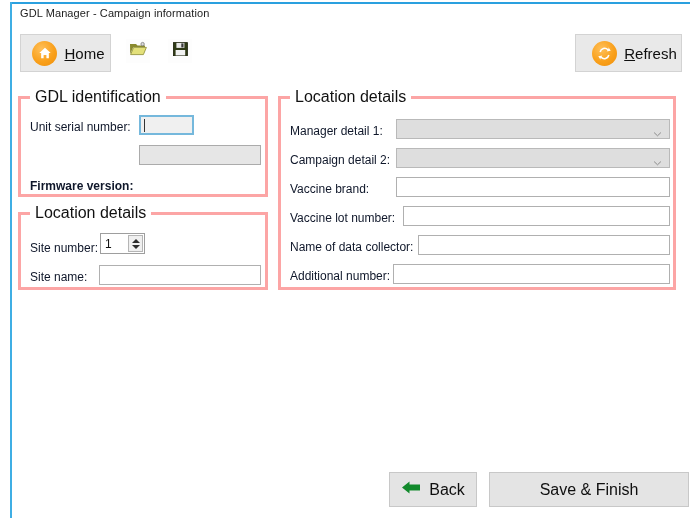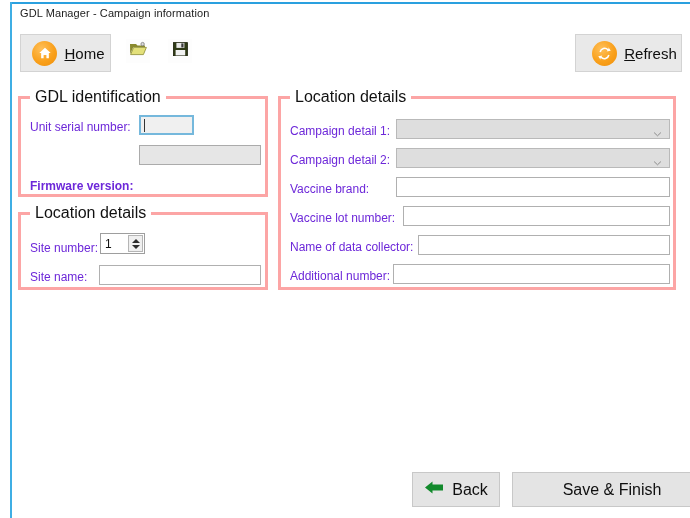--- a/index.html
+++ b/index.html
@@ -166,21 +166,21 @@
     left: 278px;
     top: 96px;
     width: 398px;
     height: 194px;
   }
 
   
   .field-label {
     position: absolute;
     font-size: 12px;
-    color: #6d28d9;
+    color: #0f172a;
     white-space: nowrap;
     line-height: 14px;
   }
   .field-label.bold {
     font-weight: bold;
   }
   .text-input {
     position: absolute;
     box-sizing: border-box;
     border: 1px solid #b0b0b0;
@@ -278,21 +278,20 @@
     background: #e4e4e4;
     border: 1px solid #c8c8c8;
     box-sizing: border-box;
     display: flex;
     align-items: center;
     justify-content: center;
     gap: 8px;
     font-size: 16px;
     color: #0f0f0f;
     cursor: default;
-    margin-left: 23px;
   }
   #back-button {
     left: 389px;
     top: 472px;
     width: 88px;
     height: 35px;
   }
   #save-finish-button {
     left: 489px;
     top: 472px;
@@ -381,21 +380,21 @@
     <span id="site-number-value">1</span>
     <span id="site-number-buttons">
       <span class="tri-up"></span>
       <span class="tri-down"></span>
     </span>
   </div>
 
   <div class="group-box" id="campaign-details-group">
     <div class="group-title">Location details</div>
 
-    <div class="field-label" style="left:9px; top:25px;">Campaign detail 1:</div>
+    <div class="field-label" style="left:9px; top:25px;">Manager detail 1:</div>
     <div class="combo-box" style="left:115px; top:20px; width:274px;">
       <span class="combo-arrow">
         <svg width="9" height="9" viewBox="0 0 10 10" aria-hidden="true">
             <path d="M1.2 3.4 L5 7 L8.8 3.4" fill="none" stroke="#8c8c8c" stroke-width="1.1"></path>
           </svg>
       </span>
     </div>
 
     <div class="field-label" style="left:9px; top:54px;">Campaign detail 2:</div>
     <div class="combo-box" style="left:115px; top:49px; width:274px;">

